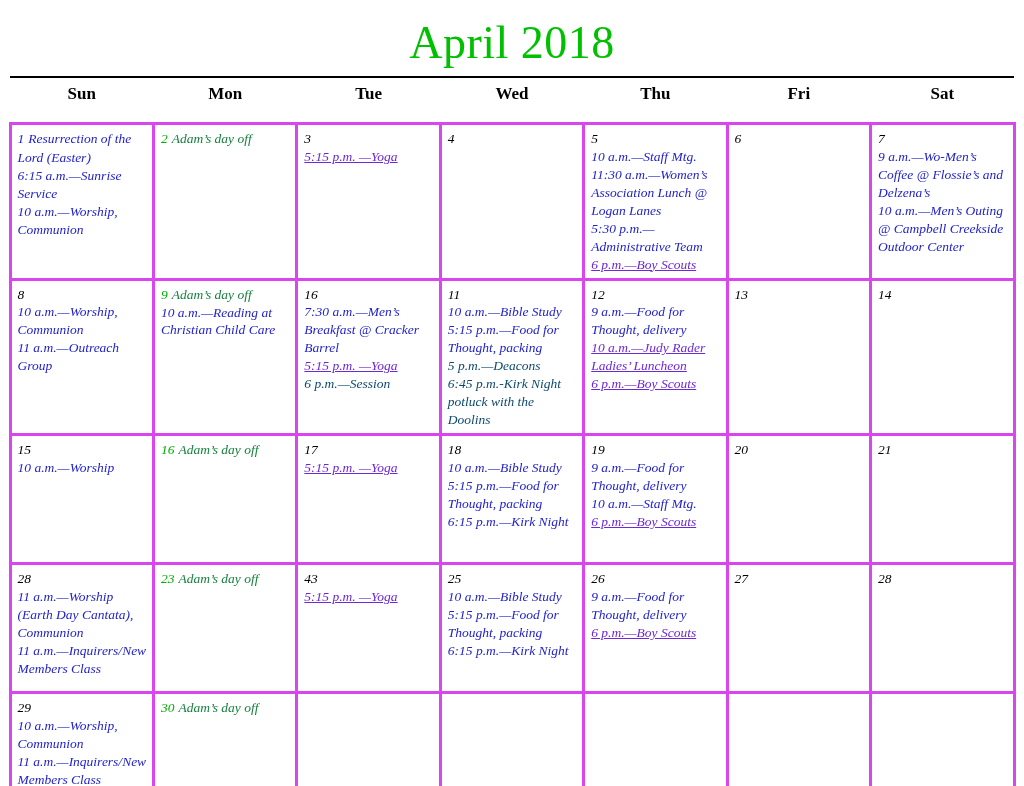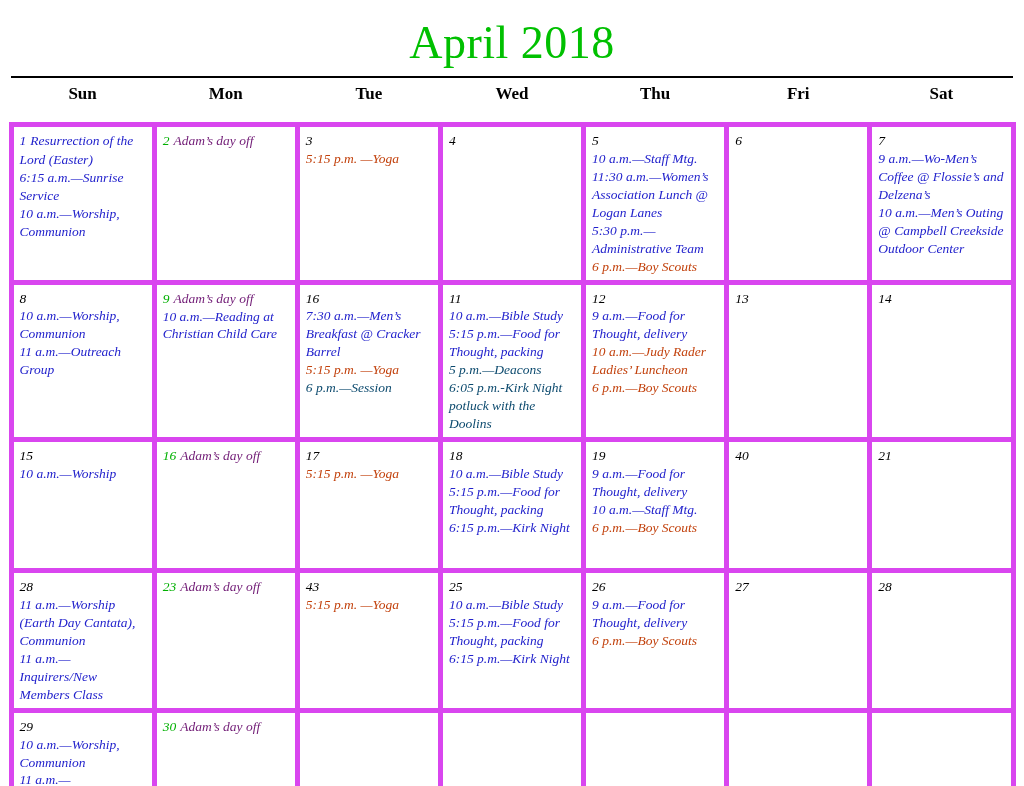--- a/index.html
+++ b/index.html
@@ -40,21 +40,21 @@
     font-family: "Liberation Serif", serif;
     font-weight: bold;
     font-size: 17px;
     text-align: center;
     padding: 6px 0 18px 0;
     border-top: 2px solid #000;
     border-bottom: 2px solid #000;
     background: #ffffff;
   }
   table.calendar td.day {
-    border: 5px solid #d946ef;
+    border: 3px solid #d946ef;
     vertical-align: top;
     height: 118px;
     padding: 4px 5px 4px 6px;
     overflow: hidden;
   }
   .daynum {
     font-family: "Liberation Serif", serif;
     font-style: italic;
     font-size: 13.5px;
     line-height: 1.25;
@@ -64,23 +64,23 @@
   .daynum.green { color: #00b000; }
   .daynum.black { color: #000000; }
   .ev {
     font-family: "Liberation Serif", serif;
     font-style: italic;
     font-size: 13.5px;
     line-height: 1.33;
     margin: 0;
   }
   .ev.blue { color: #2222cc; }
-  .ev.green { color: #701a75; }
+  .ev.green { color: #15803d; }
   .ev.purple { color: #0c4a6e; }
-  .ev.black { color: #c2410c; }
+  .ev.black { color: #6d28d9; text-decoration: underline; }
   .daynum.inline-first { margin-right: 4px; }
   .cellwrap { display: block; }
   .firstline { display: block; }
 </style>
 </head>
 <body>
 
 <div class="page">
 
   <div class="cal-title">April 2018</div>
@@ -134,21 +134,21 @@
           <td class="day">
             <div class="cellwrap">
               <div class="firstline"><span class="daynum inline-first green">9</span><span class="ev green">Adam’s day off</span></div>
               <div class="ev blue">10 a.m.—Reading at Christian Child Care</div>
             </div>
           </td>
           <td class="day">
             <div class="cellwrap"><div class="daynum black">16</div><div class="ev blue">7:30 a.m.—Men’s Breakfast @ Cracker Barrel</div><div class="ev black">5:15 p.m. —Yoga</div><div class="ev purple">6 p.m.—Session</div></div>
           </td>
           <td class="day">
-            <div class="cellwrap"><div class="daynum black">11</div><div class="ev blue">10 a.m.—Bible Study</div><div class="ev blue">5:15 p.m.—Food for Thought, packing</div><div class="ev purple">5 p.m.—Deacons</div><div class="ev purple">6:05 p.m.-Kirk Night potluck with the Doolins</div></div>
+            <div class="cellwrap"><div class="daynum black">11</div><div class="ev blue">10 a.m.—Bible Study</div><div class="ev blue">5:15 p.m.—Food for Thought, packing</div><div class="ev purple">5 p.m.—Deacons</div><div class="ev purple">6:45 p.m.-Kirk Night potluck with the Doolins</div></div>
           </td>
           <td class="day">
             <div class="cellwrap"><div class="daynum black">12</div><div class="ev blue">9 a.m.—Food for Thought, delivery</div><div class="ev black">10 a.m.—Judy Rader Ladies’ Luncheon</div><div class="ev black">6 p.m.—Boy Scouts</div></div>
           </td>
           <td class="day">
             <div class="cellwrap"><div class="daynum black">13</div></div>
           </td>
           <td class="day">
             <div class="cellwrap"><div class="daynum black">14</div></div>
           </td>
@@ -165,21 +165,21 @@
           <td class="day">
             <div class="cellwrap"><div class="daynum black">17</div><div class="ev black">5:15 p.m. —Yoga</div></div>
           </td>
           <td class="day">
             <div class="cellwrap"><div class="daynum black">18</div><div class="ev blue">10 a.m.—Bible Study</div><div class="ev blue">5:15 p.m.—Food for Thought, packing</div><div class="ev blue">6:15 p.m.—Kirk Night</div></div>
           </td>
           <td class="day">
             <div class="cellwrap"><div class="daynum black">19</div><div class="ev blue">9 a.m.—Food for Thought, delivery</div><div class="ev blue">10 a.m.—Staff Mtg.</div><div class="ev black">6 p.m.—Boy Scouts</div></div>
           </td>
           <td class="day">
-            <div class="cellwrap"><div class="daynum black">40</div></div>
+            <div class="cellwrap"><div class="daynum black">20</div></div>
           </td>
           <td class="day">
             <div class="cellwrap"><div class="daynum black">21</div></div>
           </td>
         </tr>
         <tr>
           <td class="day">
             <div class="cellwrap"><div class="daynum black">28</div><div class="ev blue">11 a.m.—Worship (Earth Day Cantata), Communion</div><div class="ev blue">11 a.m.—Inquirers/New Members Class</div></div>
           </td>
           <td class="day">

